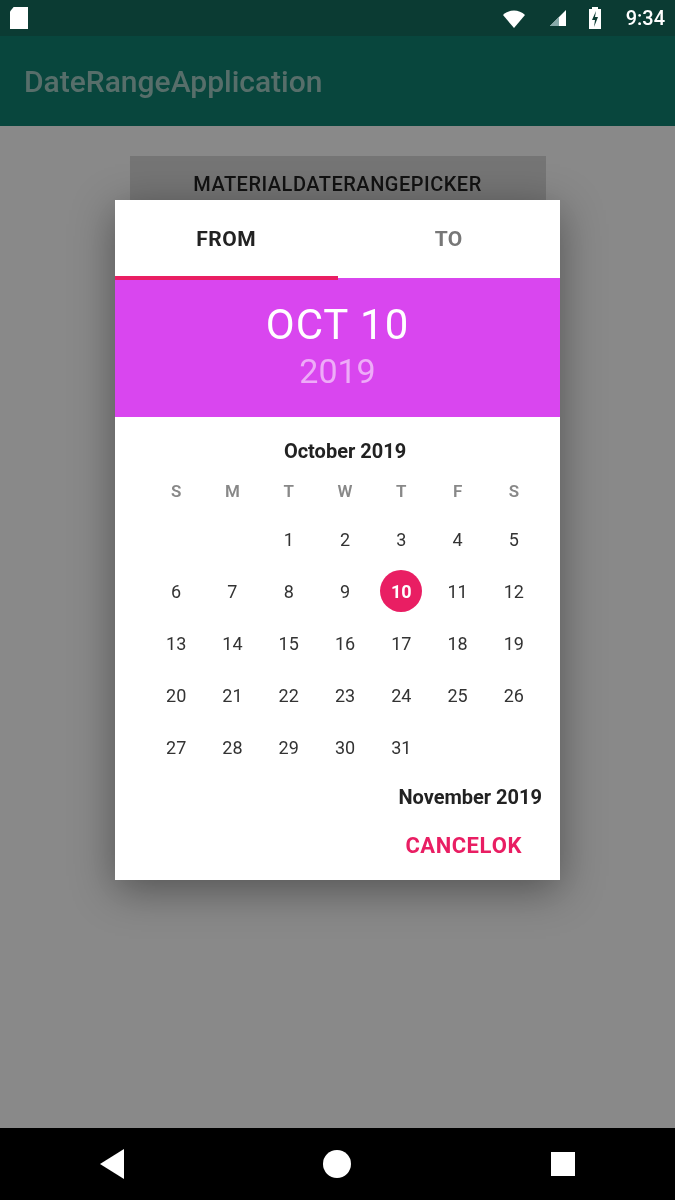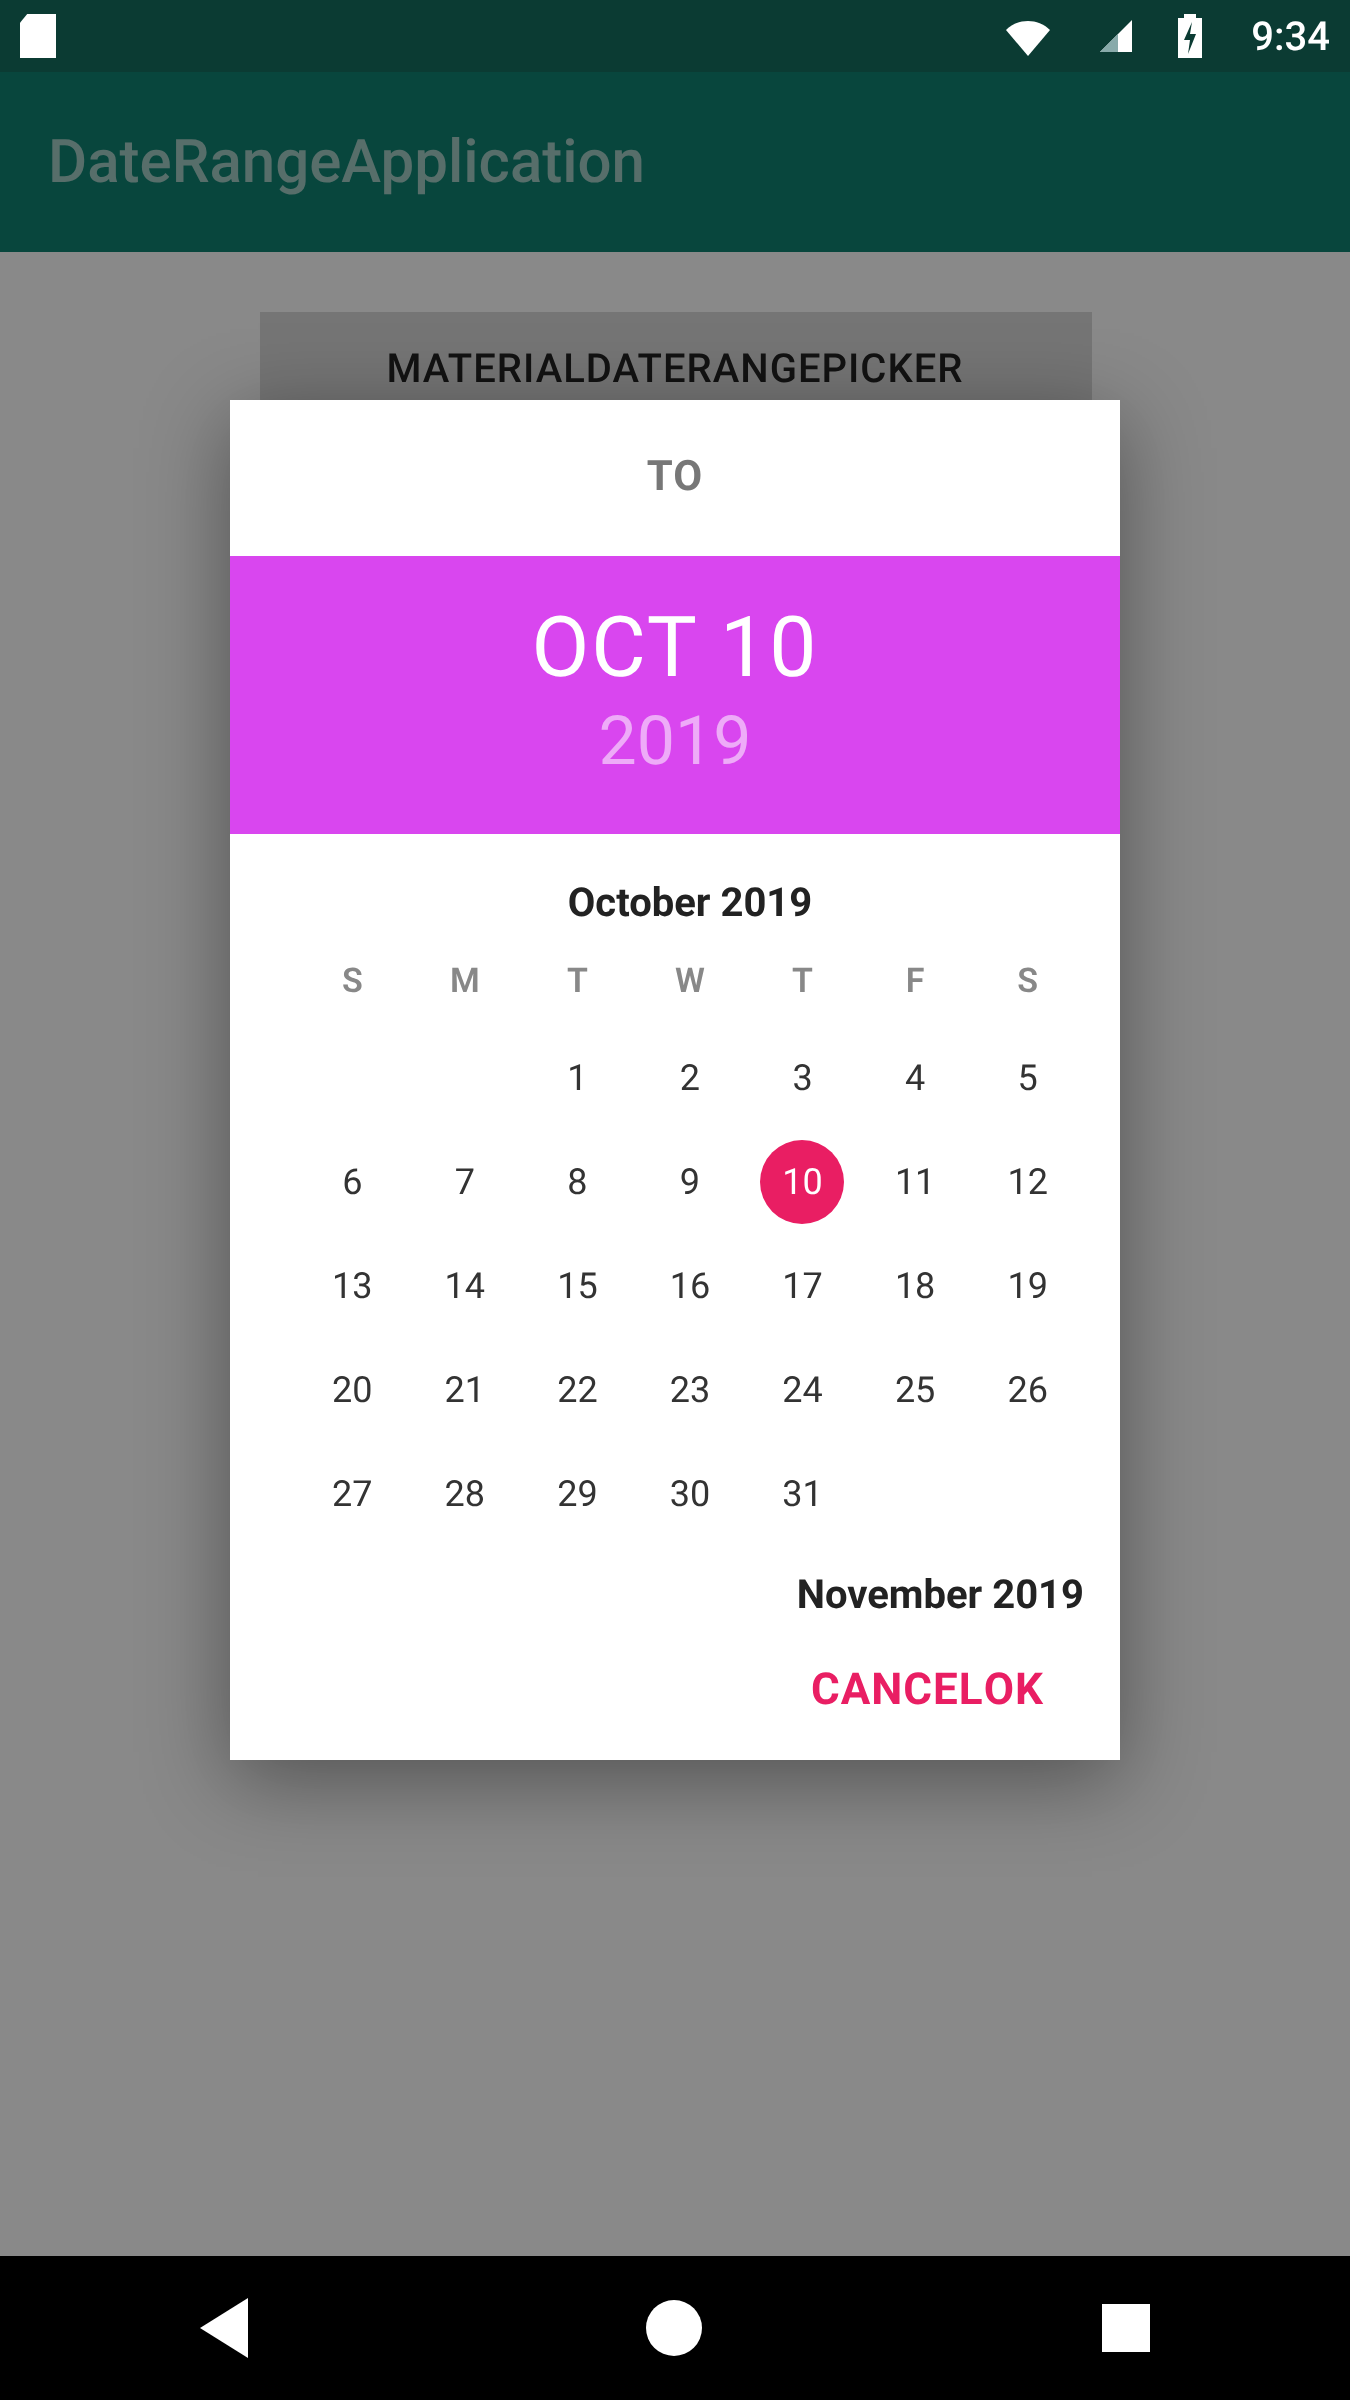--- a/index.html
+++ b/index.html
@@ -114,21 +114,21 @@
       position: relative;
     }
     .day-cell.selected::before {
       content: "";
       position: absolute;
       width: 42px; height: 42px;
       border-radius: 50%;
       background: #e91e63;
       z-index: 0;
     }
-    .day-cell.selected span { position: relative; z-index: 1; color: #fff; font-weight: 400; }
+    .day-cell.selected span { position: relative; z-index: 1; color: #fff; font-weight: 700; }
 
     .next-month-title { text-align: right; font-weight: 700; font-size: 20px; color: #222; padding: 12px 0 6px; }
 
     .actions {
       display: flex;
       justify-content: flex-end;
       padding: 18px 38px 22px;
     }
     .action-btn {
       border: none;
@@ -182,20 +182,21 @@
 
 <div class="page-body">
   <button class="main-button">MATERIALDATERANGEPICKER</button>
 </div>
 
 <div class="scrim"></div>
 
 <div class="dialog">
 
   <div class="tabs">
+    <button class="tab active">FROM</button>
     <button class="tab">TO</button>
   </div>
 
   <div class="header-block">
     <div class="header-date">OCT 10</div>
     <div class="header-year">2019</div>
   </div>
 
   <div class="calendar">
     <div class="month-title">October 2019</div>

